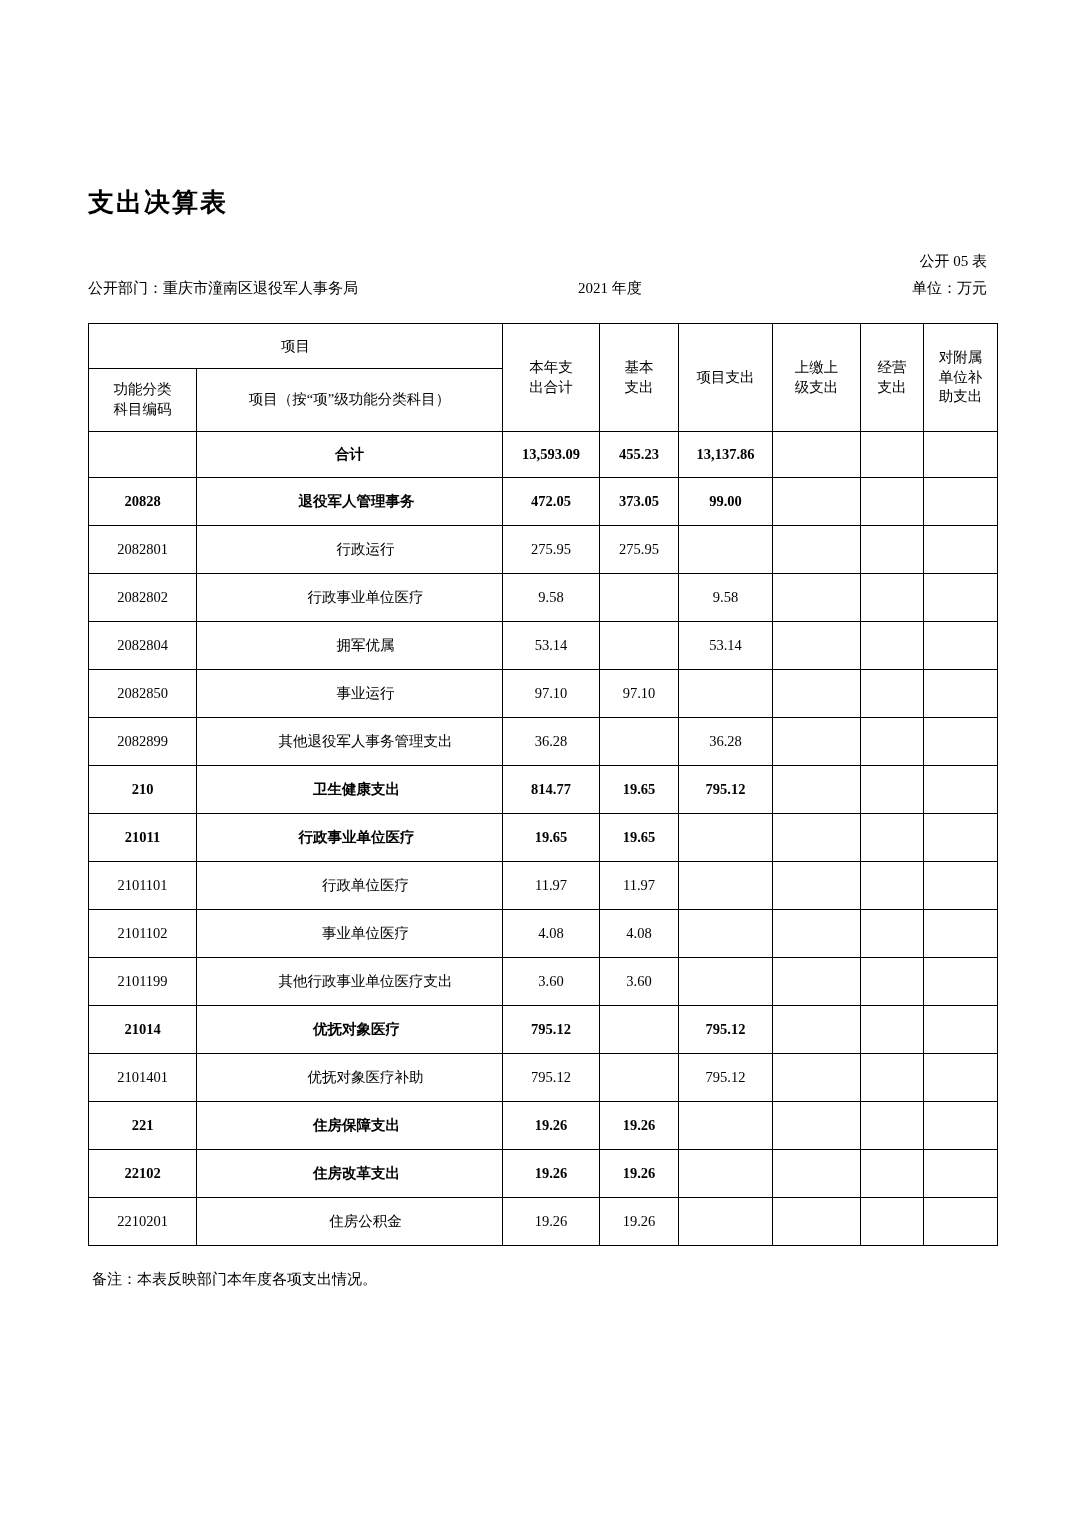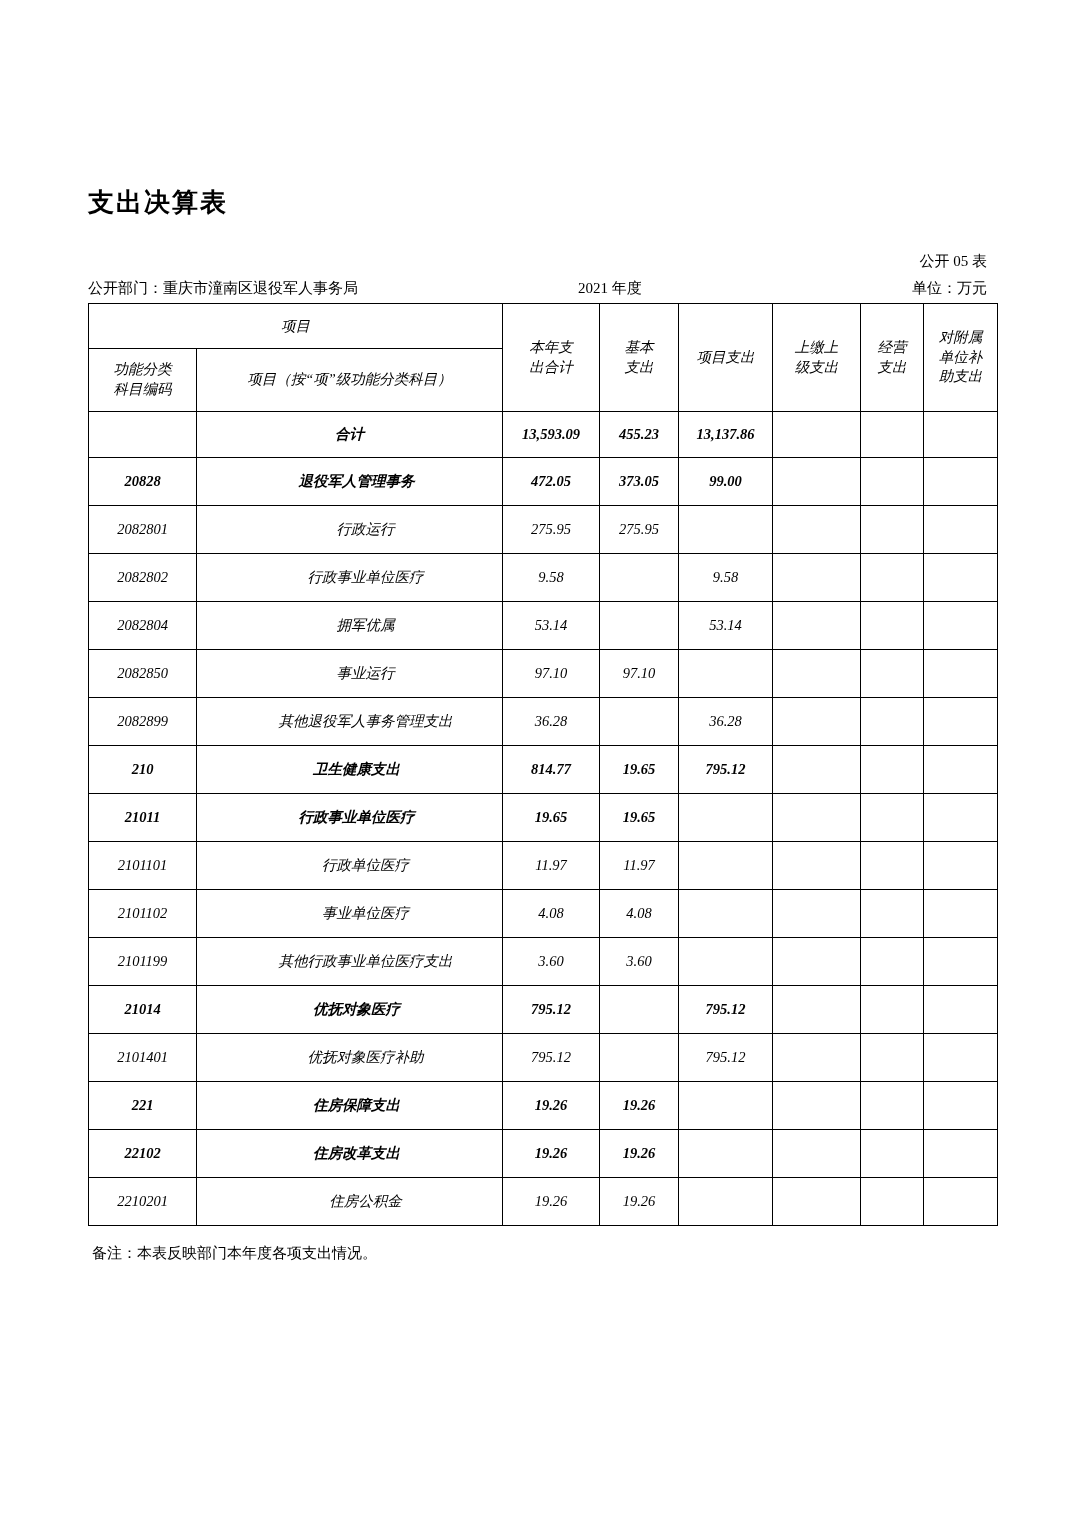--- a/index.html
+++ b/index.html
@@ -51,23 +51,22 @@
     left: 490px;
     white-space: nowrap;
   }
   .meta-unit {
     margin-left: auto;
     white-space: nowrap;
   }
   table.main {
     border-collapse: collapse;
     width: 899px;
-    margin-top: 4px;
+    margin-top: 24px;
     table-layout: fixed;
-    font-style: italic;
   }
   table.main td, table.main th {
     border: 1px solid #000000;
     font-size: 14.5px;
     font-weight: normal;
     padding: 0;
     vertical-align: middle;
     text-align: center;
   }
   
@@ -107,21 +106,21 @@
   td.name .lvl1 { padding-left: 14px; display: inline-block; }
   td.name .lvl2 { padding-left: 32px; display: inline-block; }
   td.num {
     text-align: right;
     padding-right: 10px;
   }
   td.ctr { text-align: center; }
   tr.bold td { font-weight: bold; }
   .note {
     font-size: 15px;
-    margin-top: 18px;
+    margin-top: 24px;
     padding-left: 4px;
   }
 </style>
 </head>
 <body>
 
 <div class="page">
 
   <div class="doc-title">支出决算表</div>
 

